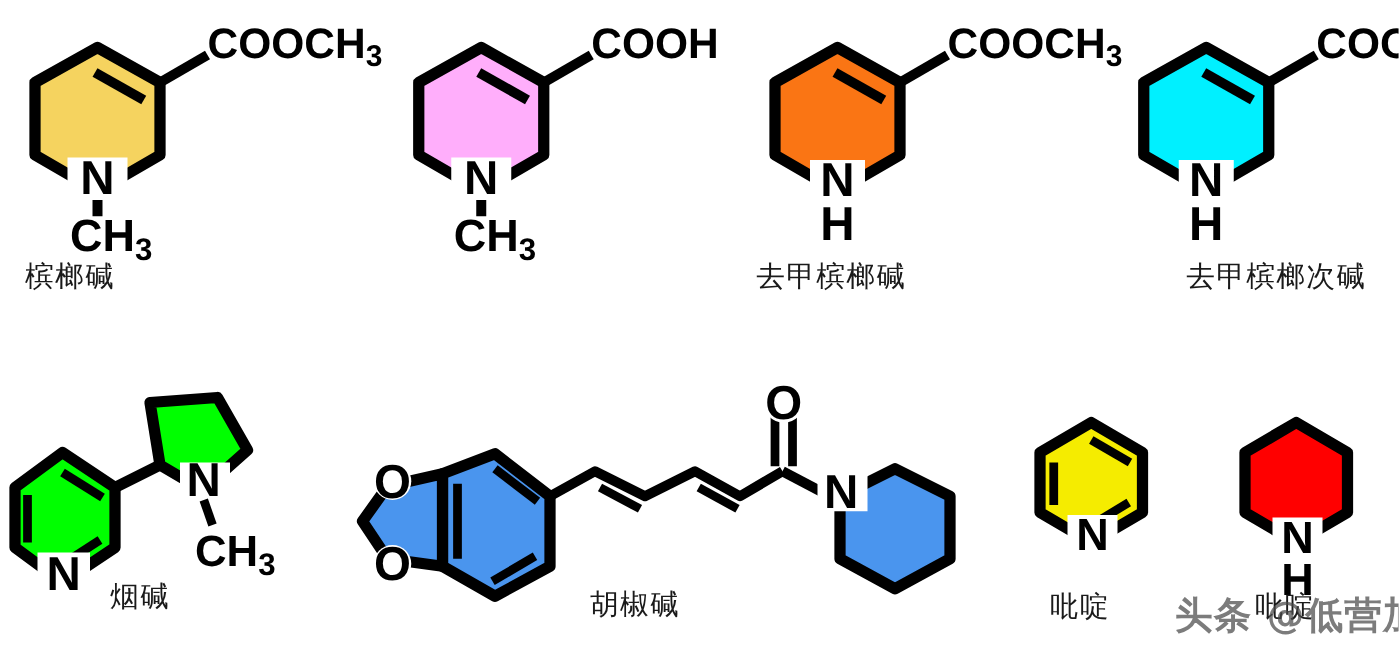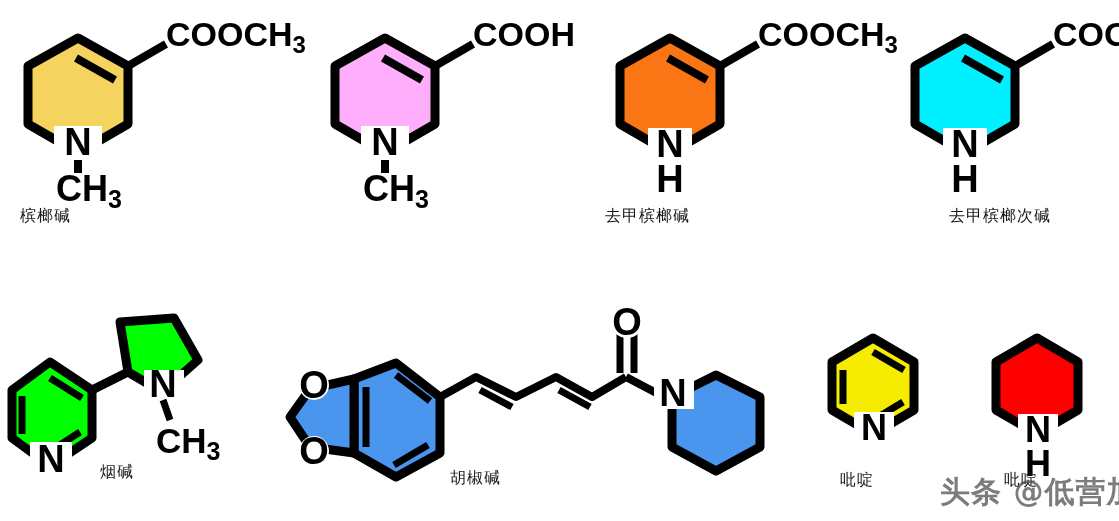--- a/index.html
+++ b/index.html
@@ -20,21 +20,21 @@
   .mol {
     position: absolute;
   }
   .mol svg {
     display: block;
     overflow: visible;
   }
   .caption {
     position: absolute;
     font-family: "DejaVu Serif", "Liberation Serif", serif;
-    font-size: 16px;
+    font-size: 23px;
     color: #1a1a1a;
     white-space: nowrap;
     letter-spacing: 1px;
   }
   .watermark {
     position: absolute;
     font-family: "DejaVu Sans", "Liberation Sans", sans-serif;
     font-size: 30px;
     font-weight: bold;
     color: #4a4a4a;
@@ -118,21 +118,21 @@
       <text class="atom" x="47" y="172" font-size="38" text-anchor="middle">N</text>
 
       <polygon points="124,72 116,22 170,18 194,60 158,92" fill="#00FF00" stroke="#000000" stroke-width="9" stroke-linejoin="round"></polygon>
       <line x1="88" y1="90" x2="124" y2="72" stroke="#000000" stroke-width="9"></line>
       <rect x="140" y="70" width="40" height="30" fill="#ffffff" stroke="none"></rect>
       <text class="atom" x="159" y="97" font-size="38" text-anchor="middle">N</text>
       <line x1="159" y1="100" x2="166" y2="120" stroke="#000000" stroke-width="7"></line>
       <text class="atom" x="152" y="153" font-size="35" text-anchor="start">CH<tspan font-size="25" dy="7">3</tspan></text>
     </svg>
   </div>
-  <div class="caption" style="left:100px; top:462px;">烟碱</div>
+  <div class="caption" style="left:88px; top:462px;">烟碱</div>
 
   <div class="mol" style="left:268px; top:305px;">
     <svg width="450" height="185" viewBox="0 0 450 185">
 
       <polygon points="86,74 86,148 128,172 172,148 172,92 128,58" fill="#4A95EE" stroke="#000000" stroke-width="9" stroke-linejoin="round"></polygon>
       <line x1="98" y1="82" x2="98" y2="142" stroke="#000000" stroke-width="7"></line>
       <line x1="128" y1="70" x2="162" y2="96" stroke="#000000" stroke-width="7"></line>
       <line x1="126" y1="160" x2="160" y2="140" stroke="#000000" stroke-width="7"></line>
 
       <polygon points="86,74 42,84 22,112 42,142 86,148" fill="#4A95EE" stroke="#000000" stroke-width="9" stroke-linejoin="round"></polygon>
@@ -149,21 +149,21 @@
       <line x1="366" y1="68" x2="366" y2="26" stroke="#000000" stroke-width="7"></line>
       <circle cx="359" cy="16" r="17" fill="#ffffff" stroke="none"></circle>
       <text class="atom" x="359" y="30" font-size="38" text-anchor="middle">O</text>
 
       <line x1="358" y1="72" x2="396" y2="92" stroke="#000000" stroke-width="8"></line>
       <polygon points="404,92 448,70 492,92 492,142 448,166 404,142" fill="#4A95EE" stroke="#000000" stroke-width="9" stroke-linejoin="round"></polygon>
       <rect x="386" y="72" width="40" height="32" fill="#ffffff" stroke="none"></rect>
       <text class="atom" x="405" y="101" font-size="38" text-anchor="middle">N</text>
     </svg>
   </div>
-  <div class="caption" style="left:450px; top:468px;">胡椒碱</div>
+  <div class="caption" style="left:472px; top:468px;">胡椒碱</div>
 
   <div class="mol" style="left:818px; top:330px;">
     <svg width="130" height="140" viewBox="0 0 130 140">
       <polygon points="55,8 14,32 14,80 55,104 96,80 96,32" fill="#F5EC00" stroke="#000000" stroke-width="9" stroke-linejoin="round"></polygon>
       <line x1="25" y1="40" x2="25" y2="74" stroke="#000000" stroke-width="7"></line>
       <line x1="55" y1="22" x2="86" y2="40" stroke="#000000" stroke-width="7"></line>
       <line x1="52" y1="92" x2="85" y2="72" stroke="#000000" stroke-width="7"></line>
       <rect x="36" y="82" width="40" height="28" fill="#ffffff" stroke="none"></rect>
       <text class="atom" x="56" y="110" font-size="36" text-anchor="middle">N</text>
     </svg>

